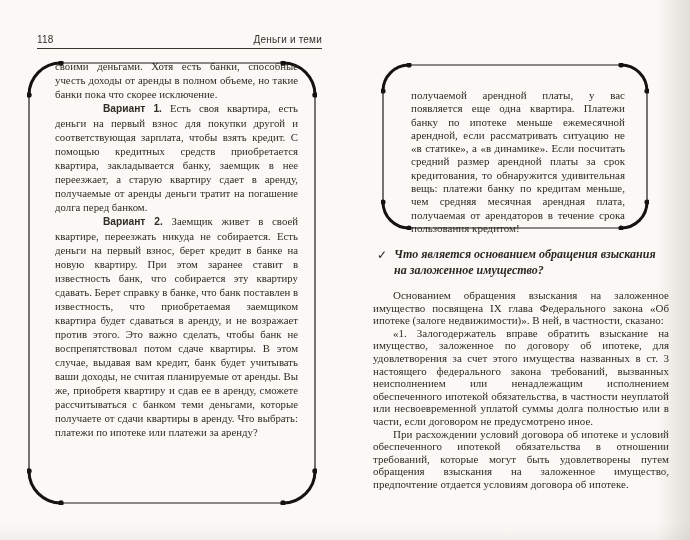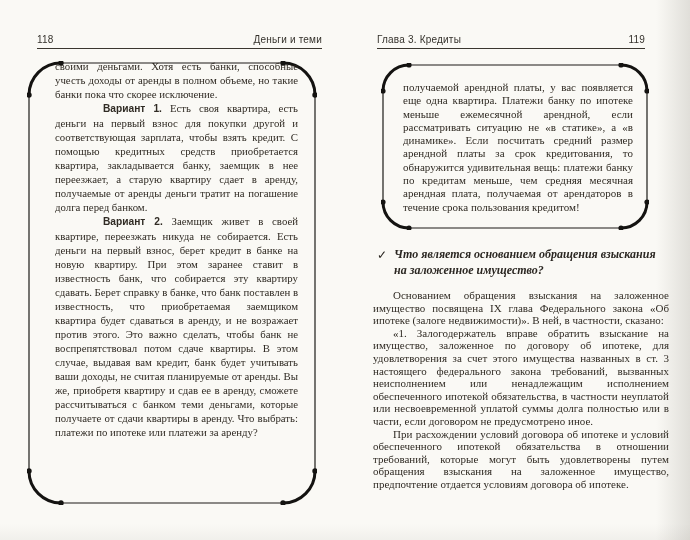--- a/index.html
+++ b/index.html
@@ -32,21 +32,21 @@
   #ltext p{margin:0;}
   .mt4{margin-top:4px;}
   .mt13{margin-top:13px;}
   .mt5{margin-top:5px;}
   .vlabel{font-family:"Liberation Sans",sans-serif;font-weight:700;font-size:10.2px;margin-left:48px;}
 
   #rframetext{
     position:absolute;left:399px;top:77px;width:238px;
     font-size:11px;line-height:13.3px;text-align:justify;
   }
-  #rframetext p{margin:4px;}
+  #rframetext p{margin:12px;}
 
   #question{
     position:absolute;left:377px;top:247px;width:280px;display:flex;gap:7px;
     font-weight:700;font-style:italic;font-size:12px;line-height:15.5px;color:#2b2username;color:#2b2722;
   }
   .qmark{font-style:normal;font-weight:400;flex:0 0 auto;padding-top:1px;}
 
   #rbody{
     position:absolute;left:373px;top:289px;width:296px;
     font-size:11px;line-height:12.6px;text-align:justify;
@@ -60,24 +60,20 @@
 </head>
 <body>
 
 <div id="canvas">
 
   <div class="pagehead" id="head-left">
     <span>118</span>
     <span>Деньги и теми</span>
   </div>
 
-  <div class="pagehead" id="head-right">
-    <span>Глава 3. Кредиты</span>
-    <span>119</span>
-  </div>
 
   <svg id="frame-left" class="frame" width="290" height="444" viewBox="0 0 290 444">
     <g>
       <path class="thin" d="M 34 2 H 256 A 32 32 0 0 1 288 34 V 410 A 32 32 0 0 1 256 442 H 34 A 32 32 0 0 1 2 410 V 34 A 32 32 0 0 1 34 2 Z"></path>
       <path class="thick" d="M 2 34 A 32 32 0 0 1 34 2"></path>
       <path class="thick" d="M 256 2 A 32 32 0 0 1 288 34"></path>
       <path class="thick" d="M 288 410 A 32 32 0 0 1 256 442"></path>
       <path class="thick" d="M 34 442 A 32 32 0 0 1 2 410"></path>
     </g>
     <g>

